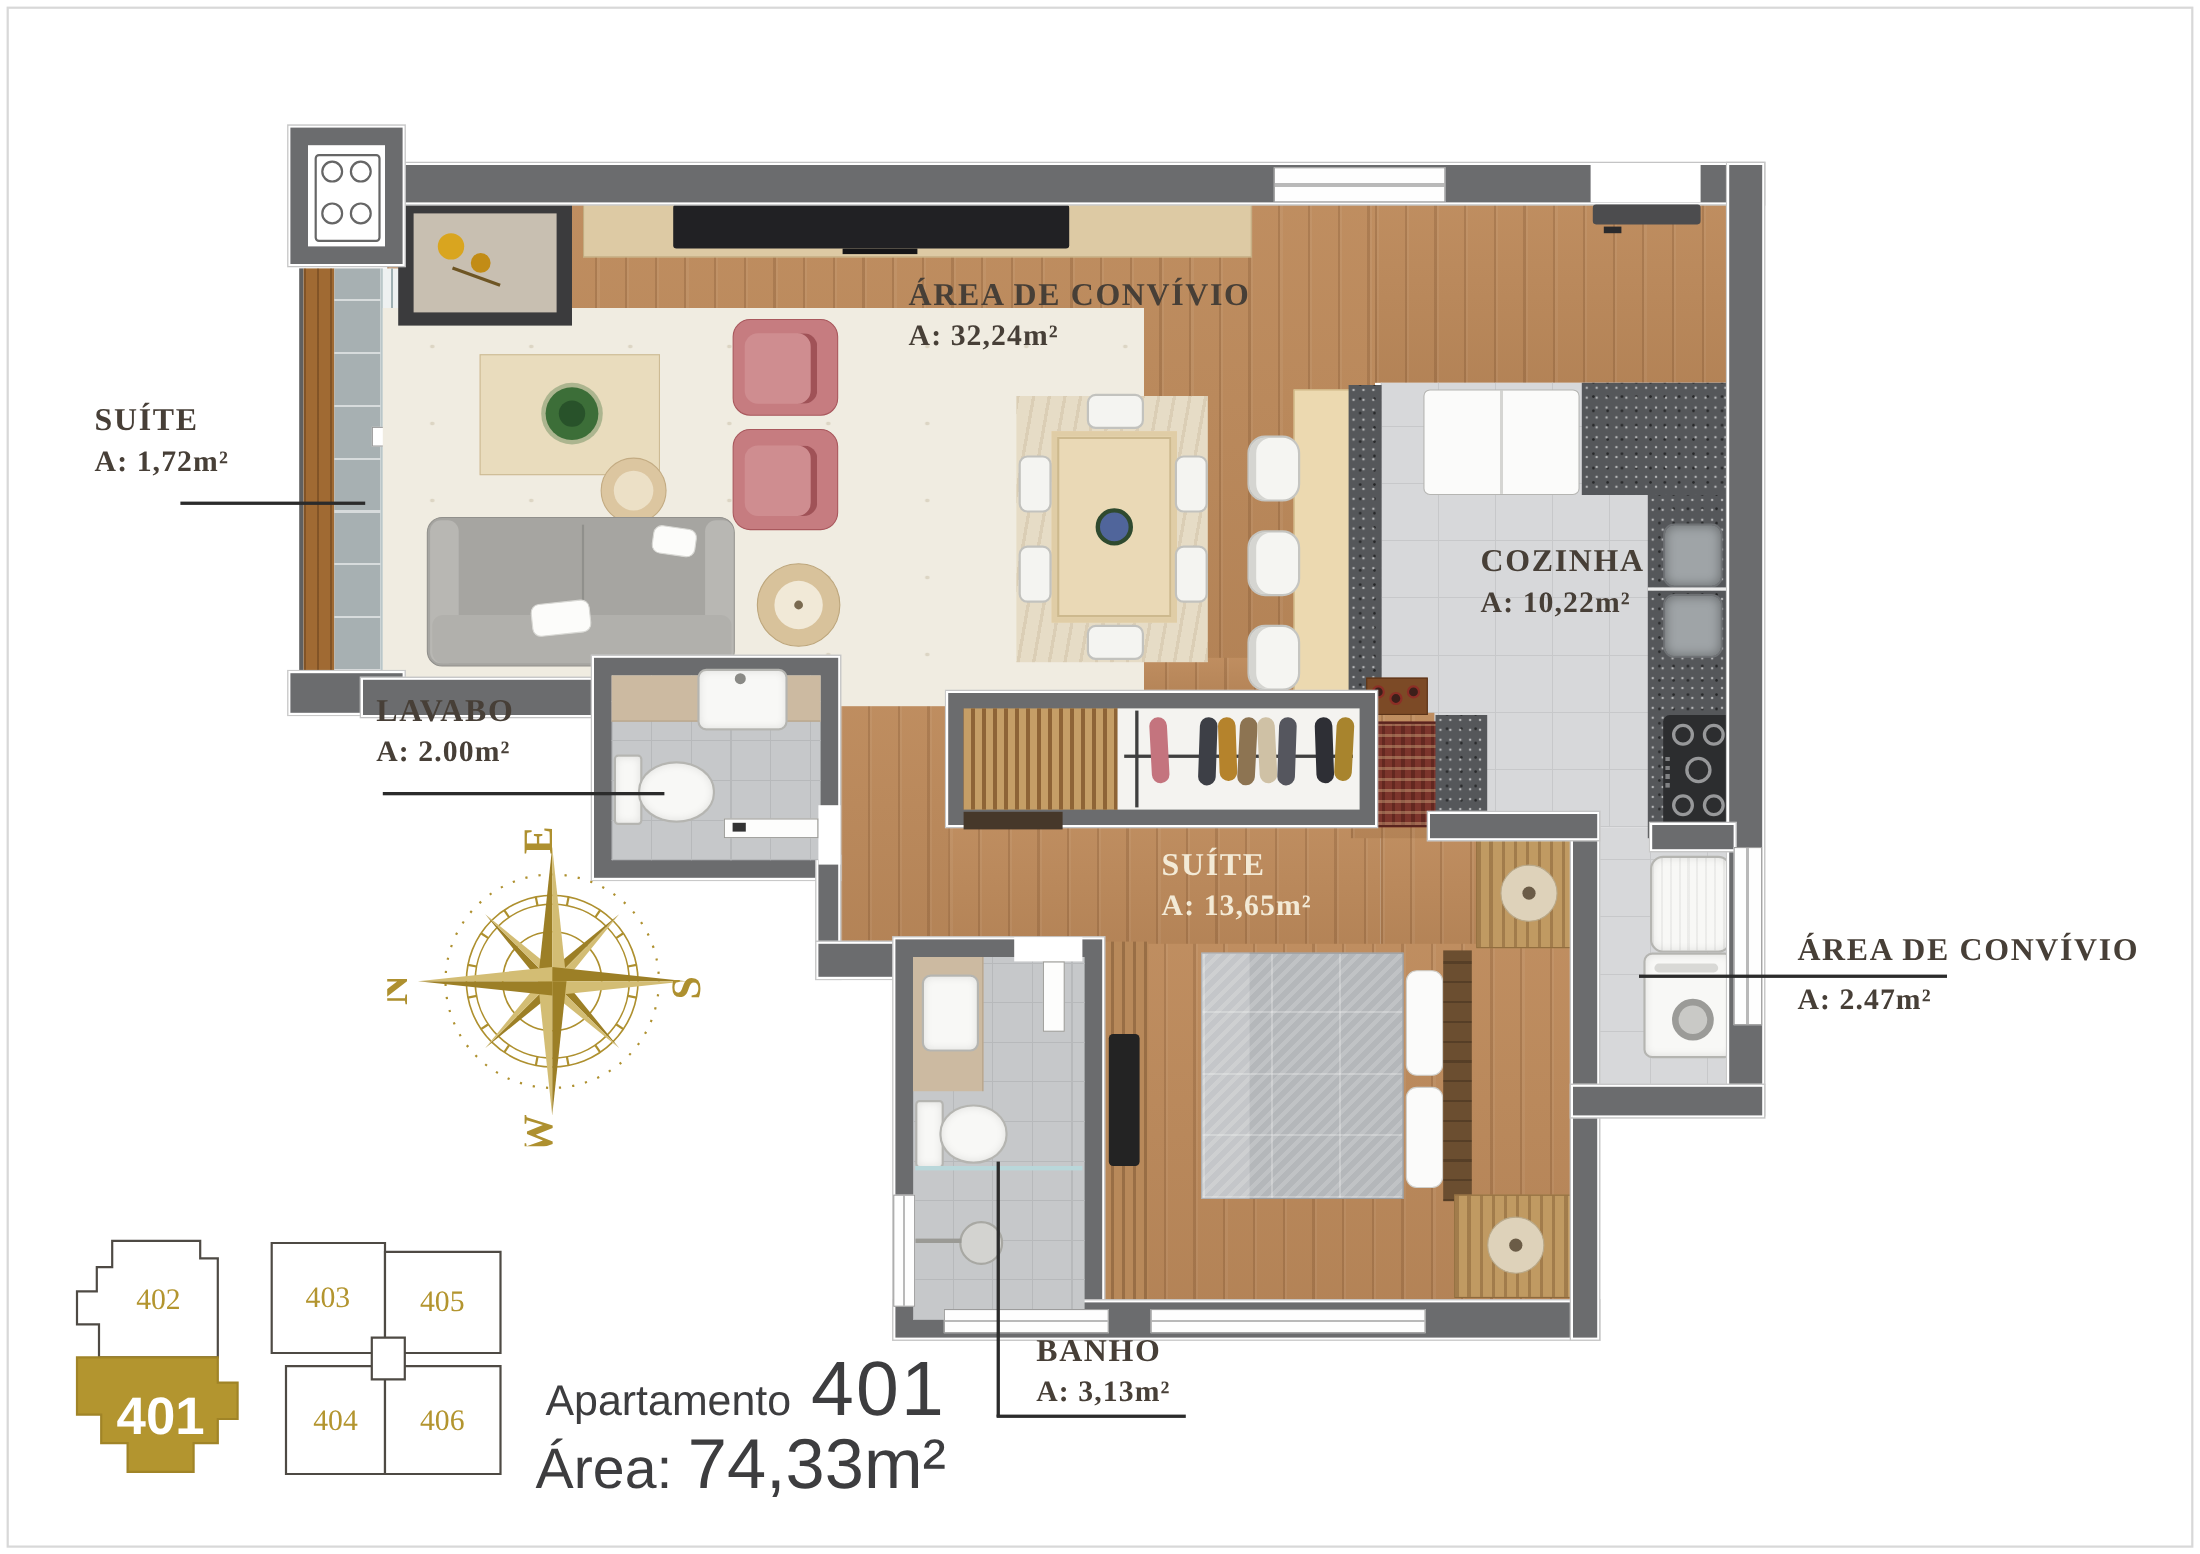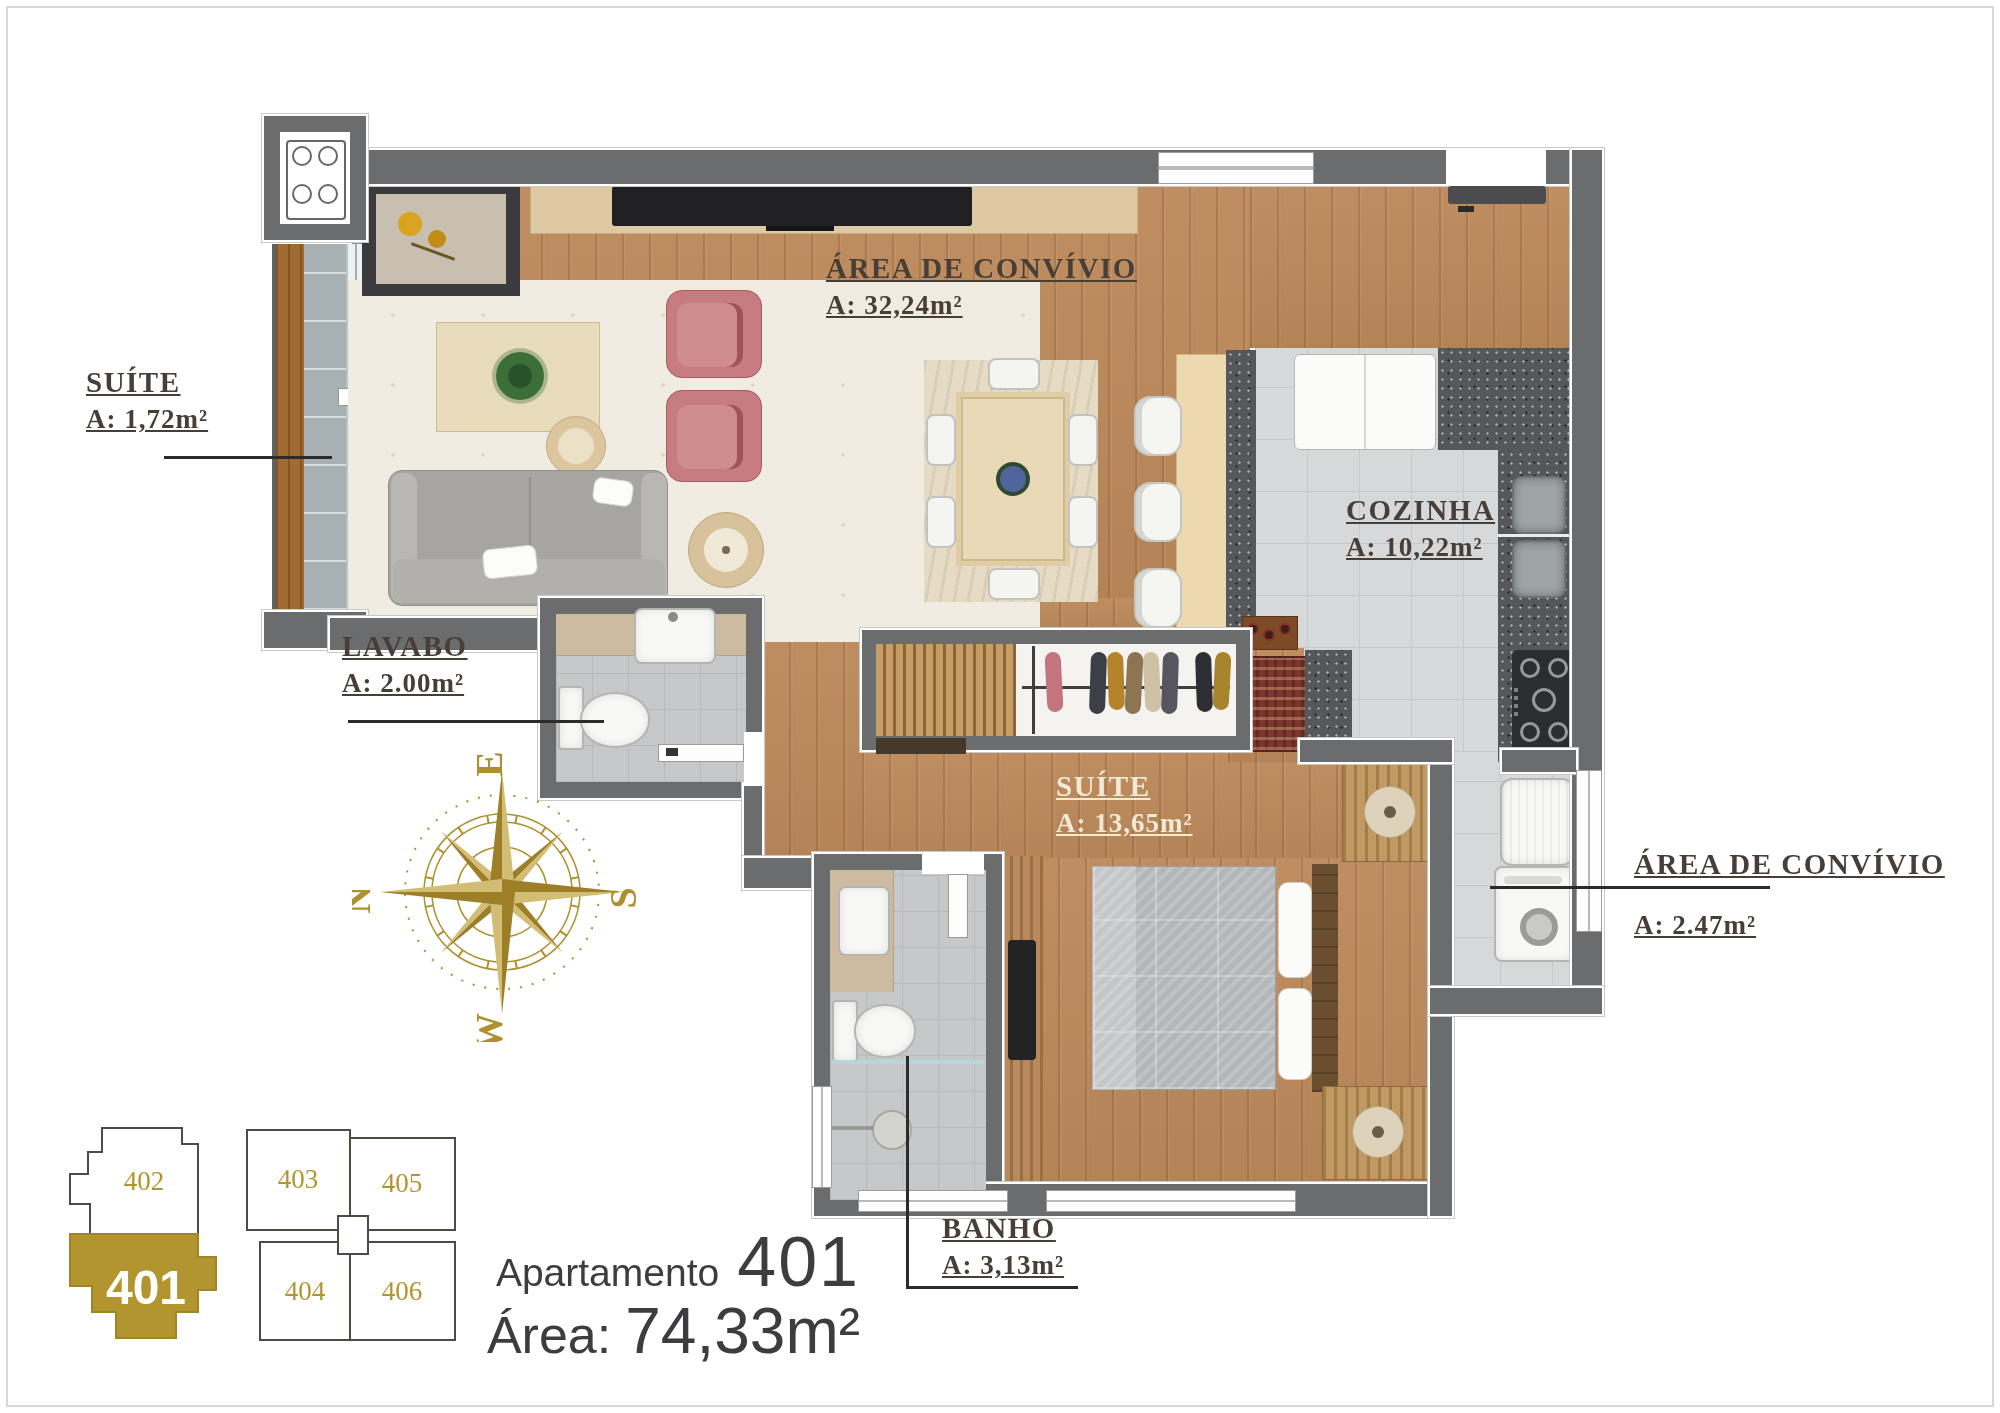--- a/index.html
+++ b/index.html
@@ -26,21 +26,21 @@
       radial-gradient(circle, rgba(0,0,0,0.55) 0.8px, transparent 1.5px);
       background-size:9px 9px,13px 13px;background-position:0 0,4px 6px;}
   .fixture{position:absolute;background:#f8f8f6;border:2px solid #b5b5b1;border-radius:8px;
       box-shadow:inset 0 0 8px rgba(0,0,0,0.10);}
   .window{position:absolute;background:#fefefe;border:1px solid #9c9c9c;
       background-image:linear-gradient(0deg, transparent 44%, #b9b9b9 44% 56%, transparent 56%);}
   .window-v{position:absolute;background:#fefefe;border:1px solid #9c9c9c;
       background-image:linear-gradient(90deg, transparent 44%, #b9b9b9 44% 56%, transparent 56%);}
   
   .rlabel{position:absolute;font-family:"Liberation Serif","DejaVu Serif",serif;color:#473f37;
-      font-weight:600;text-decoration:underline;}
+      font-weight:600;}
   .rlabel .nm{font-size:29px;letter-spacing:1.5px;}
   .rlabel .ar{font-size:27px;letter-spacing:1px;margin-top:5px;}
   .rlabel.cream{color:#f3ead6;}
   .leader{position:absolute;background:#2b2b2b;}
   .cloth{position:absolute;top:652px;border-radius:8px;}
   .kp-num{font-family:"Liberation Serif","DejaVu Serif",serif;font-size:27px;fill:#b3952f;text-anchor:middle;}
   .kp-big{font-family:"Liberation Sans",sans-serif;font-size:48px;font-weight:bold;fill:#ffffff;text-anchor:middle;}
   .title-block{position:absolute;color:#3d3d3f;}
   .title-row{display:flex;justify-content:flex-end;align-items:baseline;}
 </style>
@@ -255,21 +255,21 @@
   </div>
 
   <div class="rlabel cream" style="left:1056px;top:770px;">
     <div class="nm">SUÍTE</div>
     <div class="ar">A: 13,65m²</div>
   </div>
 
   <div class="leader" style="left:1490px;top:886px;width:280px;height:3px;"></div>
   <div class="rlabel" style="left:1634px;top:848px;">
     <div class="nm">ÁREA DE CONVÍVIO</div>
-    <div class="ar" style="margin-top:29px;">A: 2.47m²</div>
+    <div class="ar" style="margin-top:12px;">A: 2.47m²</div>
   </div>
 
   <div class="leader" style="left:906px;top:1056px;width:3px;height:232px;"></div>
   <div class="leader" style="left:906px;top:1286px;width:172px;height:3px;"></div>
   <div class="rlabel" style="left:942px;top:1212px;">
     <div class="nm">BANHO</div>
     <div class="ar">A: 3,13m²</div>
   </div>
 
   <svg width="300" height="300" viewBox="-150 -150 300 300" style="position:absolute;left:352px;top:742px;">

